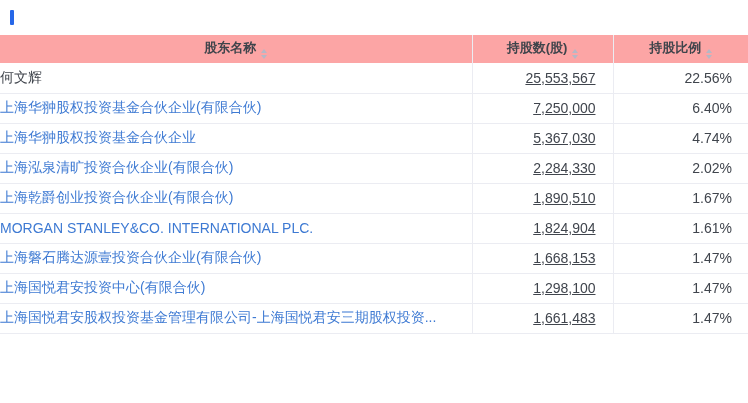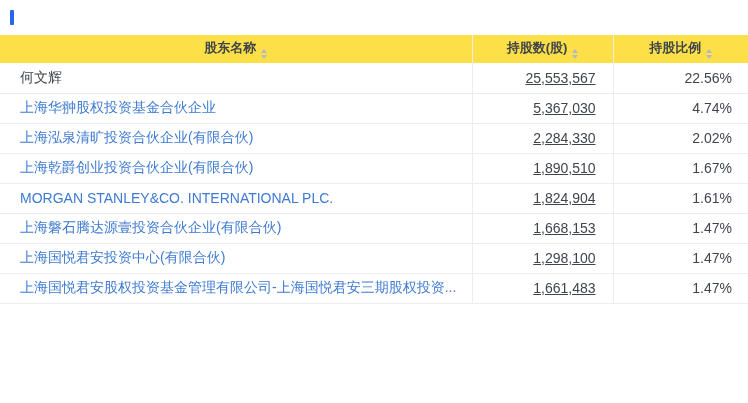--- a/index.html
+++ b/index.html
@@ -9,24 +9,24 @@
   .topbar{height:35px;display:flex;align-items:center;padding-left:10px;box-sizing:border-box;}
   .accent-bar{width:4px;height:15px;background:#2667e8;border-radius:1px;margin-right:8px;}
   .title{font-size:15px;font-weight:bold;color:#253a5e;display:flex;align-items:baseline;}
   .title .report{margin-left:6px;font-weight:bold;color:#2c3c55;}
   .stats-btn{margin-left:16px;display:inline-flex;align-items:center;gap:6px;border:1px solid #d9dde4;border-radius:4px;background:#fff;padding:3px 10px 4px 10px;font-size:13px;color:#2c3c5c;cursor:pointer;font-family:inherit;}
   .stats-btn svg{display:block;}
 
   
   table{width:748px;border-collapse:collapse;table-layout:fixed;}
   col.c1{width:472px;} col.c2{width:141px;} col.c3{width:135px;}
-  thead th{background:#fde047;height:28px;font-size:13px;font-weight:bold;color:#3f444b;text-align:center;padding:0;}
+  thead th{background:#fca5a5;height:28px;font-size:13px;font-weight:bold;color:#3f444b;text-align:center;padding:0;}
   th.sep,td.sep{border-left:1px solid #ebecf2;}
   tbody td{height:30px;border-bottom:1px solid #ebecf2;font-size:14px;color:#40454d;padding:0;box-sizing:border-box;}
-  td.name{padding-left:20px;text-align:left;white-space:nowrap;overflow:hidden;text-overflow:clip;}
+  td.name{text-align:left;white-space:nowrap;overflow:hidden;text-overflow:clip;}
   td.shares{text-align:right;padding-right:17px;text-decoration:underline;}
   td.ratio{text-align:right;padding-right:16px;}
   a.sh-link{color:#3e7ad3;text-decoration:none;cursor:pointer;}
   tr.total td{color:#3f444b;}
 
   
   .sort{display:inline-flex;flex-direction:column;gap:2px;margin-left:5px;vertical-align:-1px;}
   .caret-up{width:0;height:0;border-left:3.5px solid transparent;border-right:3.5px solid transparent;border-bottom:4px solid #b4b8c6;}
   .caret-down{width:0;height:0;border-left:3.5px solid transparent;border-right:3.5px solid transparent;border-top:4px solid #b4b8c6;}
 </style>
@@ -59,20 +59,25 @@
           </span></th>
       </tr>
   </thead>
   <tbody id="body-rows">
       <tr>
         <td class="name"><span>何文辉</span></td>
         <td class="shares sep">25,553,567</td>
         <td class="ratio sep">22.56%</td>
       </tr>
       <tr>
+        <td class="name"><a class="sh-link">上海华翀股权投资基金合伙企业(有限合伙)</a></td>
+        <td class="shares sep">7,250,000</td>
+        <td class="ratio sep">6.40%</td>
+      </tr>
+      <tr>
         <td class="name"><a class="sh-link">上海华翀股权投资基金合伙企业</a></td>
         <td class="shares sep">5,367,030</td>
         <td class="ratio sep">4.74%</td>
       </tr>
       <tr>
         <td class="name"><a class="sh-link">上海泓泉清旷投资合伙企业(有限合伙)</a></td>
         <td class="shares sep">2,284,330</td>
         <td class="ratio sep">2.02%</td>
       </tr>
       <tr>

